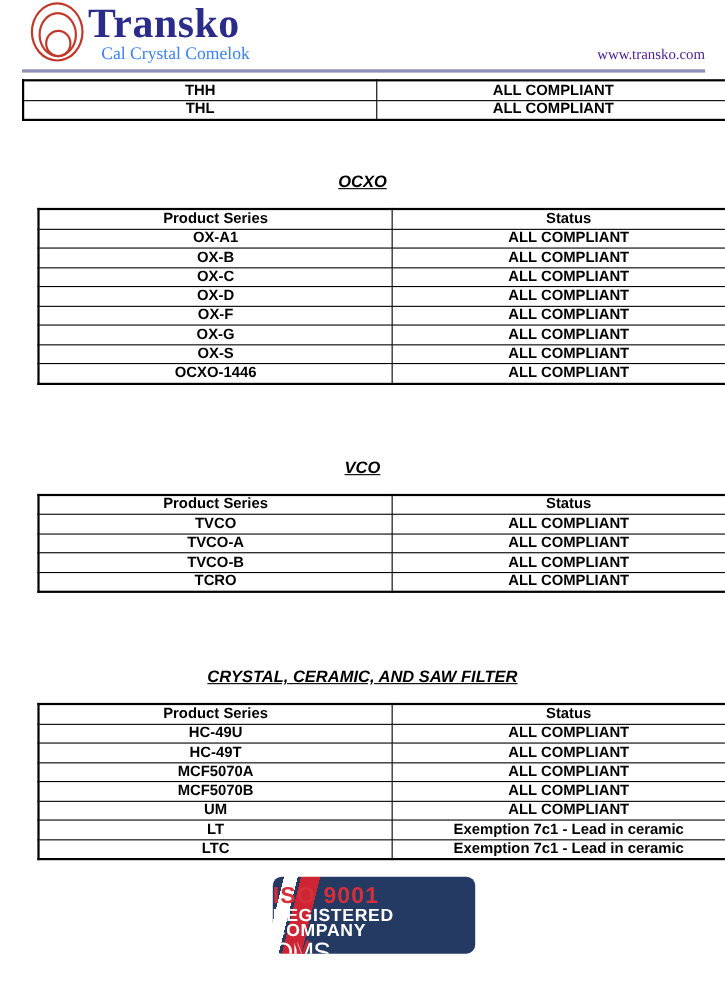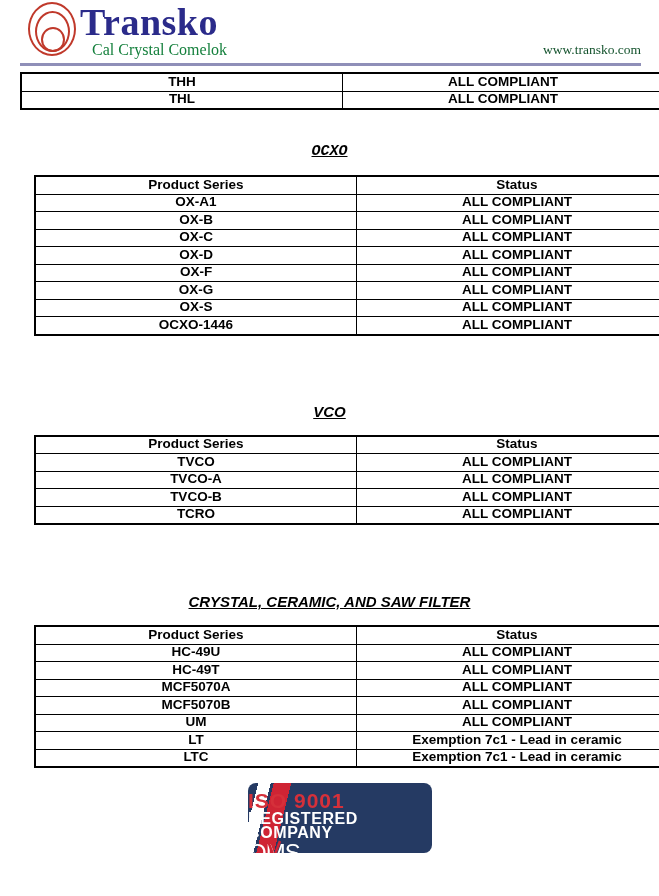--- a/index.html
+++ b/index.html
@@ -16,26 +16,26 @@
   .ring-middle { left:7px; top:9px;  width:31px; height:37px; }
   .ring-inner  { left:13px;top:25px; width:20px; height:21px; }
   .brand {
     position:absolute; left:80px; top:0px;
     font-family:"Liberation Serif", serif; font-weight:bold;
     font-size:38px; color:#2b2b8a; letter-spacing:0.5px;
   }
   .tagline {
     position:absolute; left:92px; top:41px;
     font-family:"Liberation Serif", serif;
-    font-size:16px; color:#15803d;text-align:center;
+    font-size:16px; color:#3b82f6;text-align:center;
   }
   .website {
     position:absolute; right:18px; bottom:2px;
     font-family:"Liberation Serif", serif;
-    font-size:13.5px; color:#14532d; text-decoration:none;
+    font-size:13.5px; color:#4c1d95; text-decoration:none;
   }
 
   .rule { margin:3px 0 0 20px; width:621px; height:3px; background:#8f8fb8; }
 
   
   table {
     border-collapse:collapse; table-layout:fixed;
     width:645px; margin-left:20px;
     border:2px solid #000;
   }
@@ -45,21 +45,21 @@
     border:1.5px solid #000; height:16.5px; padding:0;
     font-size:13.5px; font-weight:bold; color:#000;
     text-align:center; vertical-align:middle; line-height:1.1;
   }
 
   
   .h-section {
     text-align:center; font-size:15px; font-weight:bold; font-style:italic;
     text-decoration:underline; color:#000; line-height:18px;
   }
-  .h-ocxo    { margin-top:33px;font-family:Liberation Mono, monospace; }
+  .h-ocxo    { margin-top:47px; }
   .h-vco     { margin-top:67px; }
   .h-crystal { margin-top:68px; }
   .tbl-after-heading { margin-top:14px;margin-left:34px; }
 
   
   .badge {
     position:relative; width:184px; height:70px; margin:15px 0 0 248px;
     border-radius:8px; overflow:hidden;
     background:linear-gradient(104deg,
       #253a63 0px, #253a63 10px,

